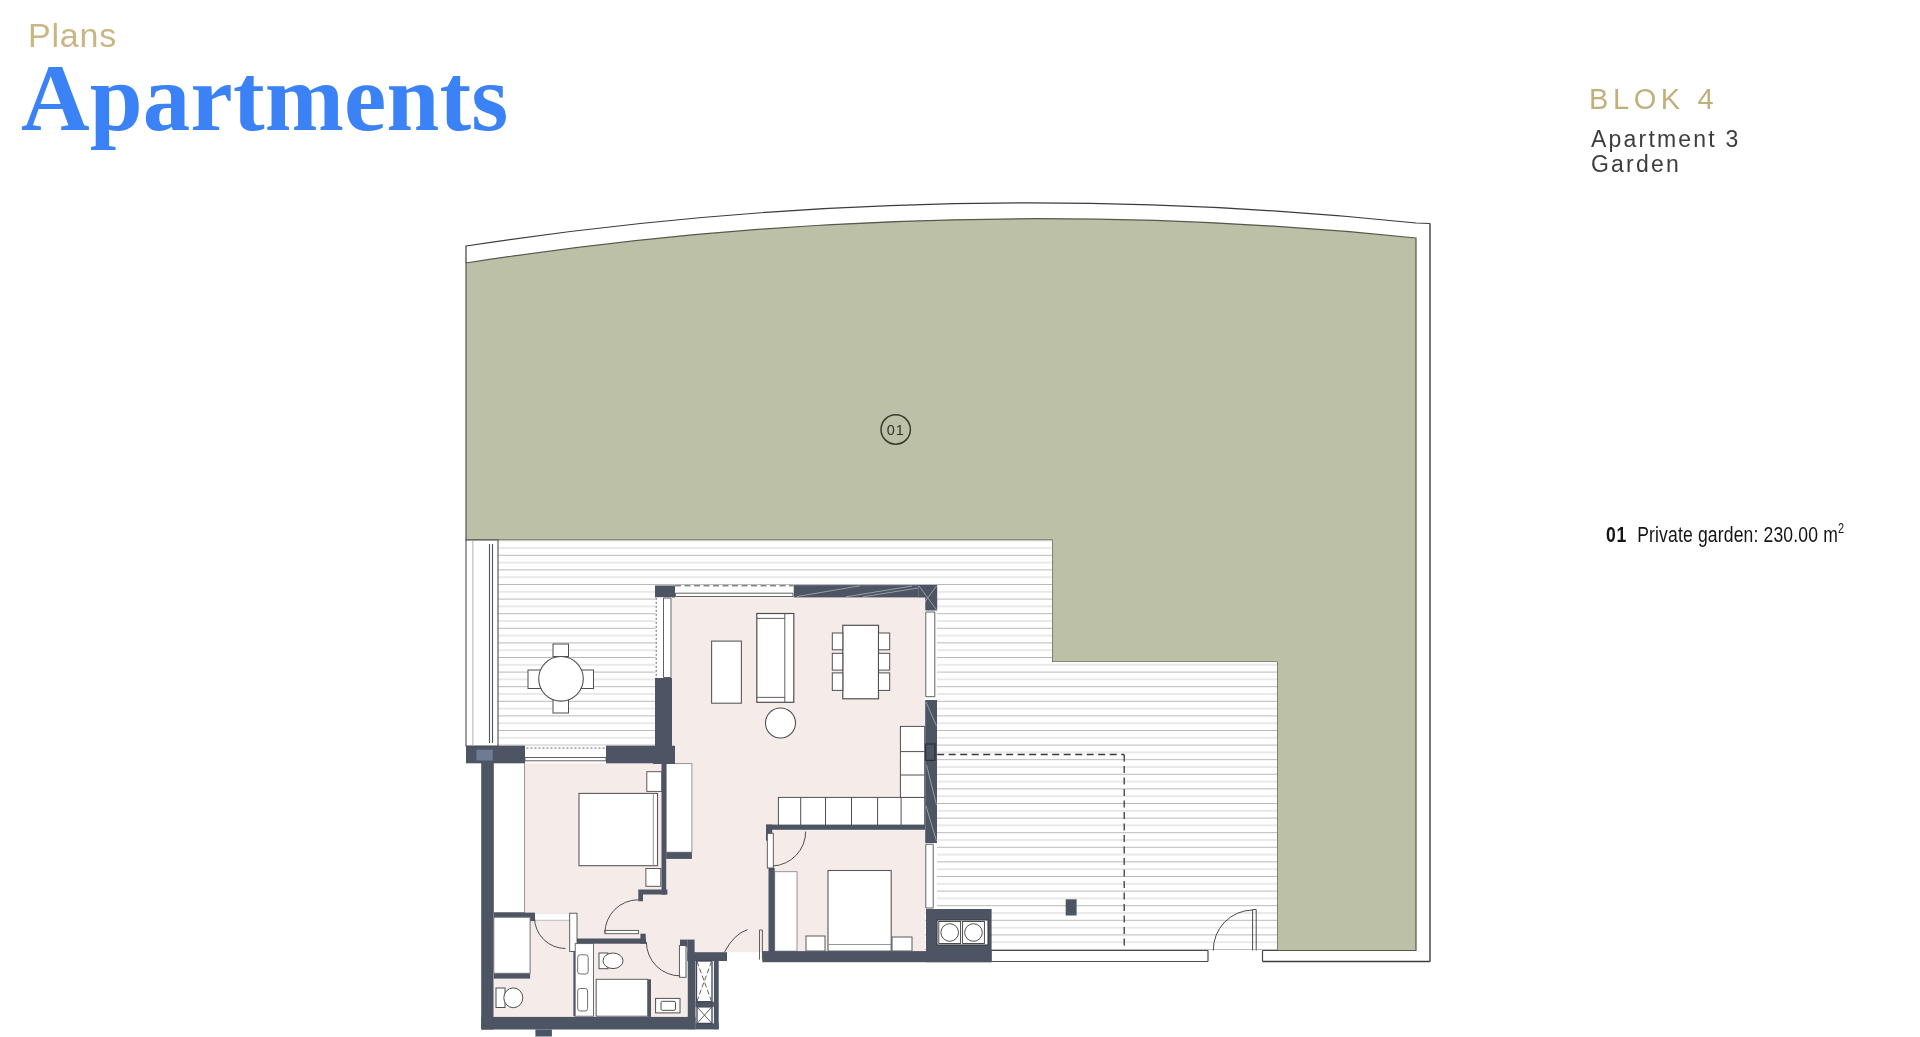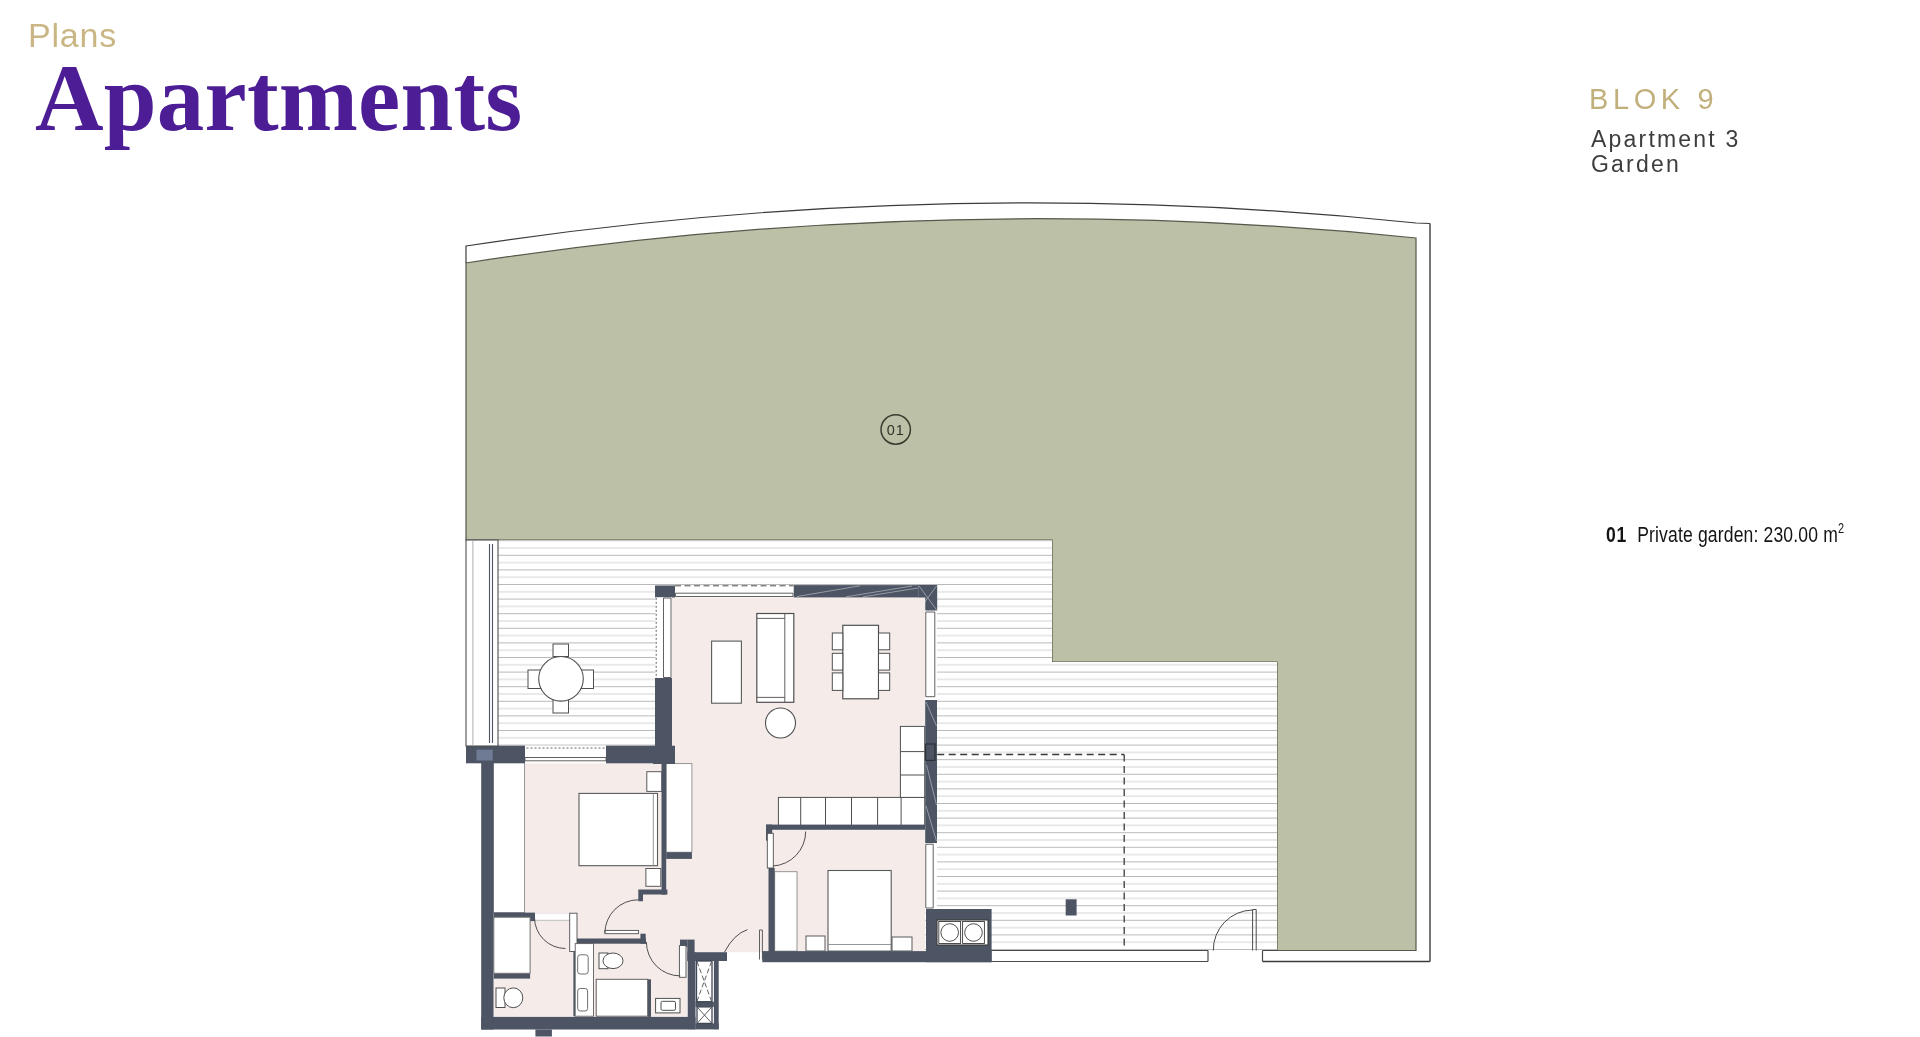--- a/index.html
+++ b/index.html
@@ -1,32 +1,32 @@
 <!DOCTYPE html>
 <html><head>
 <meta charset="utf-8">
 <style>
 html,body{margin:0;padding:0;width:1920px;height:1037px;background:#ffffff;overflow:hidden}
 body{font-family:"Liberation Sans",sans-serif;position:relative}
 .plans{position:absolute;left:28px;top:16px;font-size:34px;letter-spacing:0.8px;color:#cab684}
-.apt{position:absolute;left:35px;top:43px;font-size:95px;font-weight:bold;font-family:"Liberation Serif",serif;color:#4c1d95;letter-spacing:0.2px}
+.apt{position:absolute;left:21px;top:43px;font-size:95px;font-weight:bold;font-family:"Liberation Serif",serif;color:#3b82f6;letter-spacing:0.2px}
 .blok{position:absolute;left:1589px;top:83px;font-size:29px;letter-spacing:4.6px;color:#c2b07c}
 .sub{position:absolute;left:1591px;top:127px;font-size:23px;letter-spacing:2.2px;color:#3d3d3d;line-height:24.5px}
 .legend{position:absolute;left:1606px;top:520px;font-size:22.5px;color:#141414;letter-spacing:0.2px;transform:scaleX(0.78);transform-origin:0 0}
 .legend b{font-weight:bold;letter-spacing:1px}
 sup{font-size:14px}
 </style>
 </head>
 <body>
 
 <div class="plans">Plans</div>
 
 <div class="apt">Apartments</div>
 
-<div class="blok">BLOK 9</div>
+<div class="blok">BLOK 4</div>
 
 <div class="sub">Apartment 3<br>Garden</div>
 
 <div class="legend"><b>01</b>&nbsp; Private garden: 230.00 m<sup>2</sup></div>
 
 <svg width="1920" height="1037" viewBox="0 0 1920 1037" style="position:absolute;left:0;top:0">
 <defs>
 <pattern id="hatch" width="10" height="14.6" patternUnits="userSpaceOnUse">
 <rect width="10" height="14.6" fill="#ffffff"></rect>
 <line x1="0" y1="0.5" x2="10" y2="0.5" stroke="#b8b8b8" stroke-width="1"></line>

